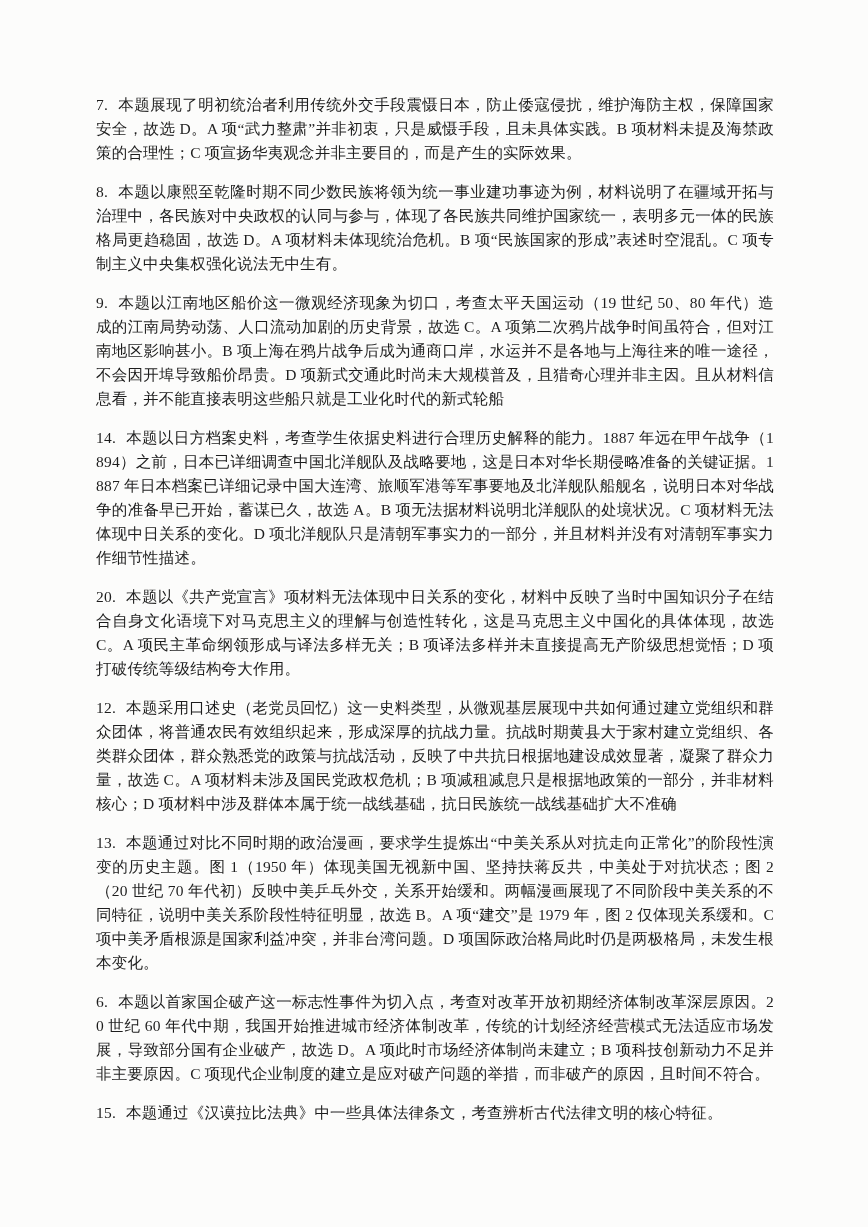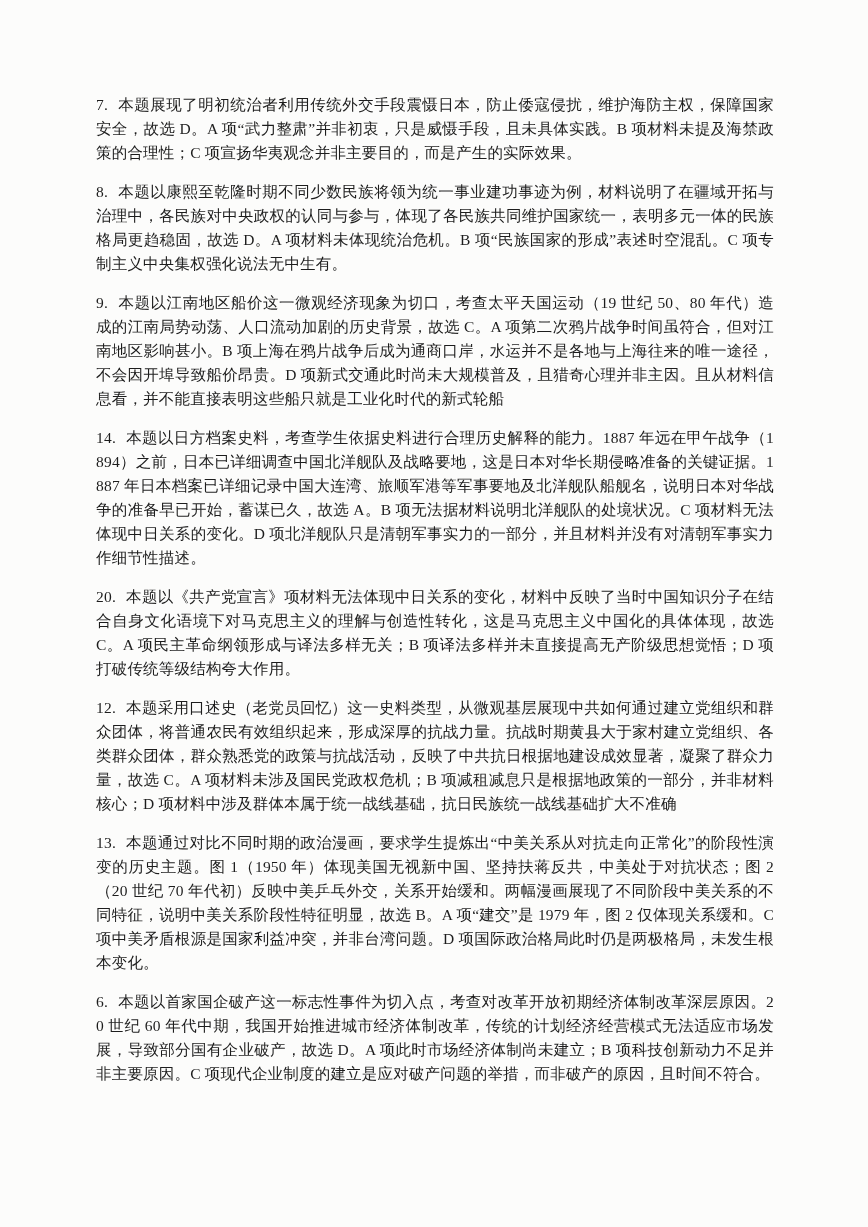--- a/index.html
+++ b/index.html
@@ -51,15 +51,16 @@
     <p class="para"><span class="num">14.</span><span>本题以日方档案史料，考查学生依据史料进行合理历史解释的能力。1887 年远在甲午战争（1894）之前，日本已详细调查中国北洋舰队及战略要地，这是日本对华长期侵略准备的关键证据。1887 年日本档案已详细记录中国大连湾、旅顺军港等军事要地及北洋舰队船舰名，说明日本对华战争的准备早已开始，蓄谋已久，故选 A。B 项无法据材料说明北洋舰队的处境状况。C 项材料无法体现中日关系的变化。D 项北洋舰队只是清朝军事实力的一部分，并且材料并没有对清朝军事实力作细节性描述。</span></p>
 
     <p class="para"><span class="num">20.</span><span>本题以《共产党宣言》项材料无法体现中日关系的变化，材料中反映了当时中国知识分子在结合自身文化语境下对马克思主义的理解与创造性转化，这是马克思主义中国化的具体体现，故选 C。A 项民主革命纲领形成与译法多样无关；B 项译法多样并未直接提高无产阶级思想觉悟；D 项打破传统等级结构夸大作用。</span></p>
 
     <p class="para"><span class="num">12.</span><span>本题采用口述史（老党员回忆）这一史料类型，从微观基层展现中共如何通过建立党组织和群众团体，将普通农民有效组织起来，形成深厚的抗战力量。抗战时期黄县大于家村建立党组织、各类群众团体，群众熟悉党的政策与抗战活动，反映了中共抗日根据地建设成效显著，凝聚了群众力量，故选 C。A 项材料未涉及国民党政权危机；B 项减租减息只是根据地政策的一部分，并非材料核心；D 项材料中涉及群体本属于统一战线基础，抗日民族统一战线基础扩大不准确</span></p>
 
     <p class="para"><span class="num">13.</span><span>本题通过对比不同时期的政治漫画，要求学生提炼出“中美关系从对抗走向正常化”的阶段性演变的历史主题。图 1（1950 年）体现美国无视新中国、坚持扶蒋反共，中美处于对抗状态；图 2（20 世纪 70 年代初）反映中美乒乓外交，关系开始缓和。两幅漫画展现了不同阶段中美关系的不同特征，说明中美关系阶段性特征明显，故选 B。A 项“建交”是 1979 年，图 2 仅体现关系缓和。C 项中美矛盾根源是国家利益冲突，并非台湾问题。D 项国际政治格局此时仍是两极格局，未发生根本变化。</span></p>
 
     <p class="para"><span class="num">6.</span><span>本题以首家国企破产这一标志性事件为切入点，考查对改革开放初期经济体制改革深层原因。20 世纪 60 年代中期，我国开始推进城市经济体制改革，传统的计划经济经营模式无法适应市场发展，导致部分国有企业破产，故选 D。A 项此时市场经济体制尚未建立；B 项科技创新动力不足并非主要原因。C 项现代企业制度的建立是应对破产问题的举措，而非破产的原因，且时间不符合。</span></p>
 
+    <p class="para"><span class="num">15.</span><span>本题通过《汉谟拉比法典》中一些具体法律条文，考查辨析古代法律文明的核心特征。</span></p>
 
   </div>
 </div>
 
 </body></html>

